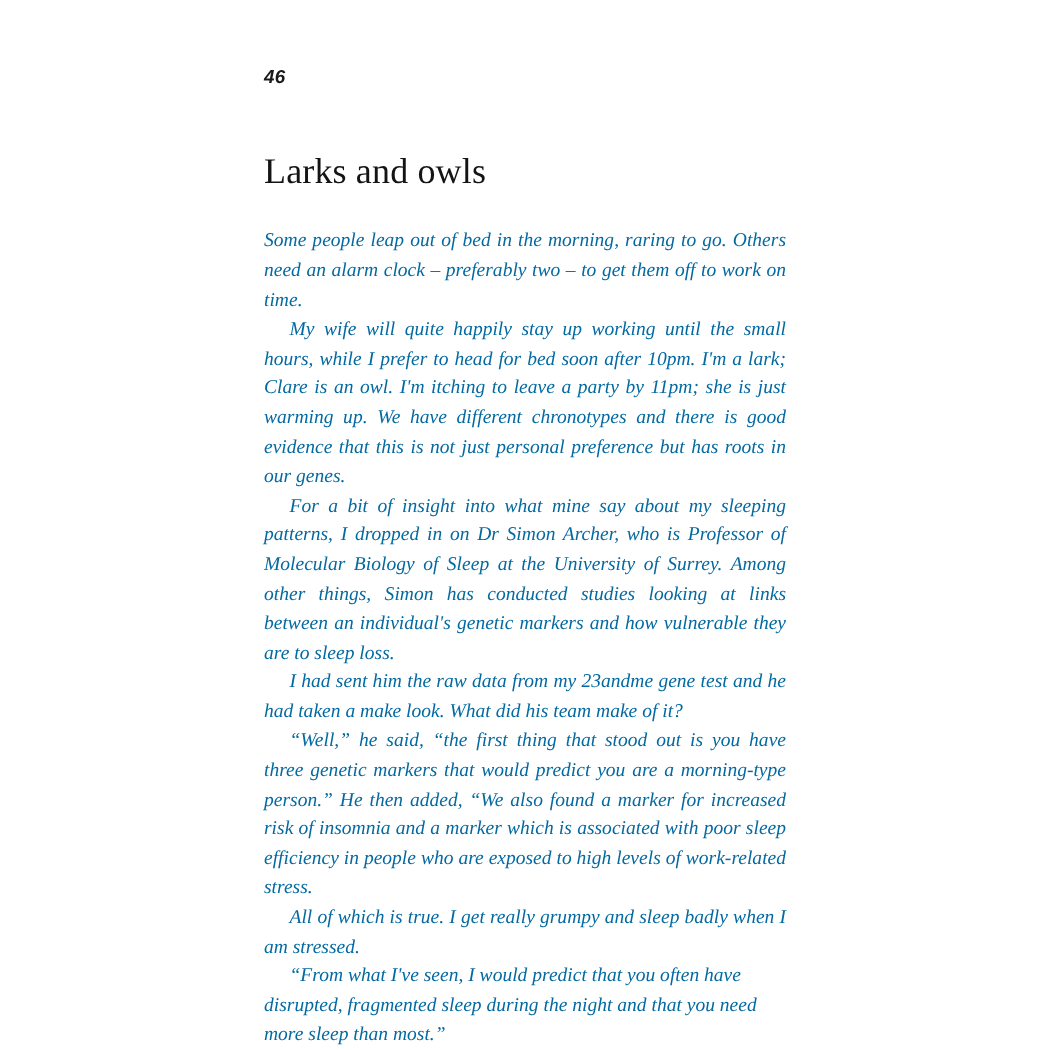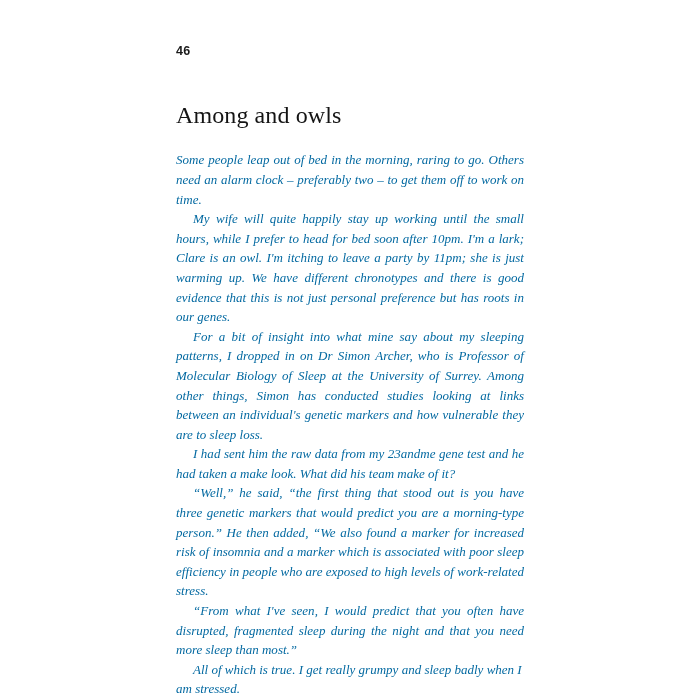--- a/index.html
+++ b/index.html
@@ -24,20 +24,21 @@
     position: absolute;
     left: 176px;
     top: 44px;
     width: 348px;
   }
   .running-head {
     display: flex;
     align-items: baseline;
     margin: 0 0 42px 0;
     height: 16px;
+    font-style: italic;
   }
   .folio {
     font-family: "Liberation Sans", sans-serif;
     font-weight: bold;
     font-size: 12.5px;
     letter-spacing: 0.2px;
     color: #1a1a1a;
   }
   .book-title {
     font-family: "Liberation Serif", serif;
@@ -76,24 +77,24 @@
 </head>
 <body>
 
 <div class="page">
   <div class="text-column">
 
     <div class="running-head">
       <span class="folio">46</span>
     </div>
 
-    <h1 class="chapter-title">Among and owls</h1>
+    <h1 class="chapter-title">Larks and owls</h1>
 
     <p class="body-par">Some people leap out of bed in the morning, raring to go. Others need an alarm clock – preferably two – to get them off to work on time.</p>
     <p class="body-par indent">My wife will quite happily stay up working until the small hours, while I prefer to head for bed soon after 10pm. I'm a lark; Clare is an owl. I'm itching to leave a party by 11pm; she is just warming up. We have different chronotypes and there is good evidence that this is not just personal preference but has roots in our genes.</p>
     <p class="body-par indent">For a bit of insight into what mine say about my sleeping patterns, I dropped in on Dr Simon Archer, who is Professor of Molecular Biology of Sleep at the University of Surrey. Among other things, Simon has conducted studies looking at links between an individual's genetic markers and how vulnerable they are to sleep loss.</p>
     <p class="body-par indent">I had sent him the raw data from my 23andme gene test and he had taken a make look. What did his team make of it?</p>
     <p class="body-par indent">“Well,” he said, “the first thing that stood out is you have three genetic markers that would predict you are a morning-type person.” He then added, “We also found a marker for increased risk of insomnia and a marker which is associated with poor sleep efficiency in people who are exposed to high levels of work-related stress.</p>
+    <p class="body-par indent">All of which is true. I get really grumpy and sleep badly when I am stressed.</p>
     <p class="body-par indent">“From what I've seen, I would predict that you often have disrupted, fragmented sleep during the night and that you need more sleep than most.”</p>
-    <p class="body-par indent">All of which is true. I get really grumpy and sleep badly when I am stressed.</p>
 
   </div>
 </div>
 
 </body></html>

